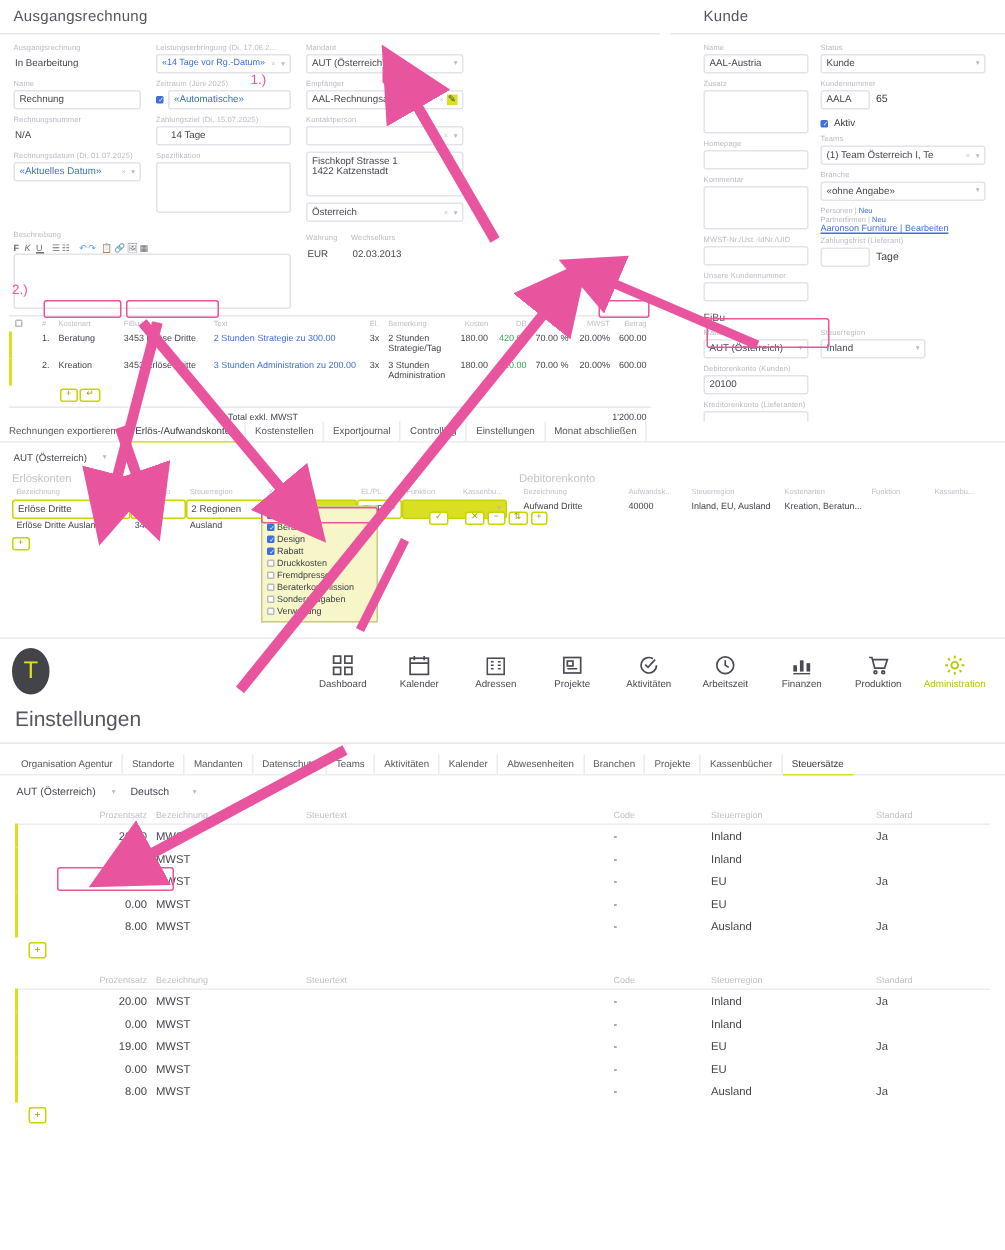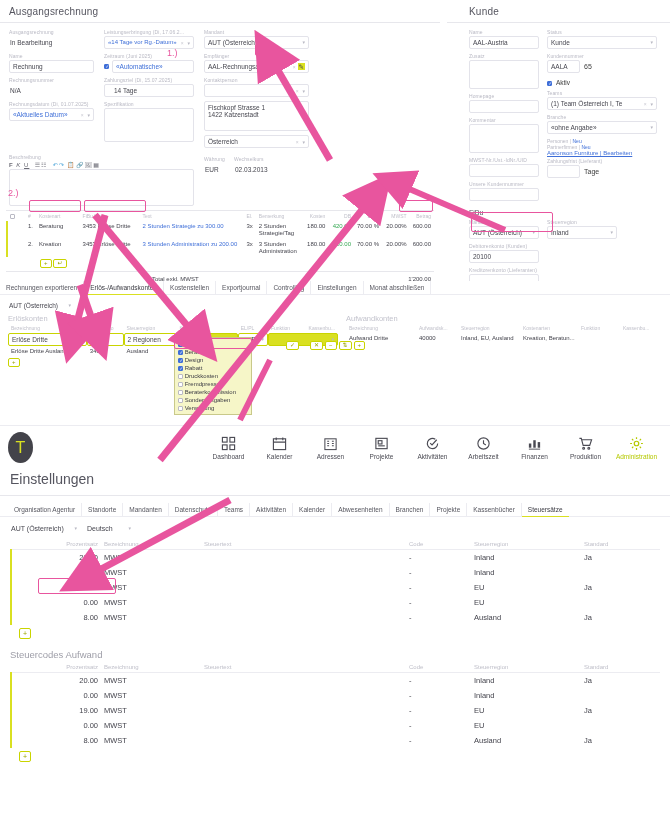--- a/index.html
+++ b/index.html
@@ -472,21 +472,21 @@
             <td></td>
             <td></td>
             <td></td>
           </tr>
         </tbody>
           </table>
         <div style="padding-top:2px;"><span class="minibtn">+</span></div>
       </div>
 
       <div style="width:310px;">
-        <div style="font-size:7.5px;color:#c3c3cd;">Aufwandkonten</div>
+        <div style="font-size:7.5px;color:#c3c3cd;">Debitorenkonto</div>
         <table>
           <tbody>
               <tr>
             <th style="width:70px">Bezeichnung</th>
             <th style="width:42px">Aufwandsk...</th>
             <th style="width:62px">Steuerregion</th>
             <th style="width:58px">Kostenarten</th>
             <th style="width:42px">Funktion</th>
             <th>Kassenbu...</th>
           </tr>
@@ -702,21 +702,20 @@
           <td style="font-size:7.5px;padding:3px">-</td>
           <td style="font-size:7.5px;padding:3px">Ausland</td>
           <td style="font-size:7.5px;padding:3px">Ja</td>
         </tr>
       </tbody>
         </table>
       <div style="padding:3px 0 0 9px;"><span class="minibtn" style="height:11px;font-size:7px;">+</span></div>
     </div>
 
     <div style="margin-top:10px;">
-      <div style="font-size:9.5px;color:#9e9ea8;">Steuercodes Aufwand</div>
       <table style="margin-top:2px;">
         <tbody>
             <tr style="border-bottom:1px solid #ececf1;">
           <th class="num" style="width:90px;font-size:6px">Prozentsatz</th>
           <th style="width:100px;font-size:6px">Bezeichnung</th>
           <th style="width:205px;font-size:6px">Steuertext</th>
           <th style="width:65px;font-size:6px">Code</th>
           <th style="width:110px;font-size:6px">Steuerregion</th>
           <th style="font-size:6px">Standard</th>
         </tr>

